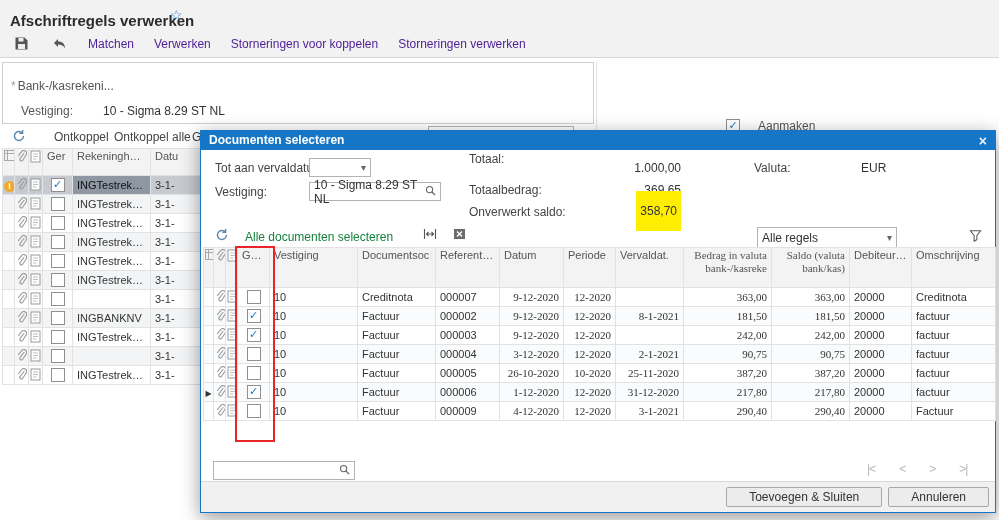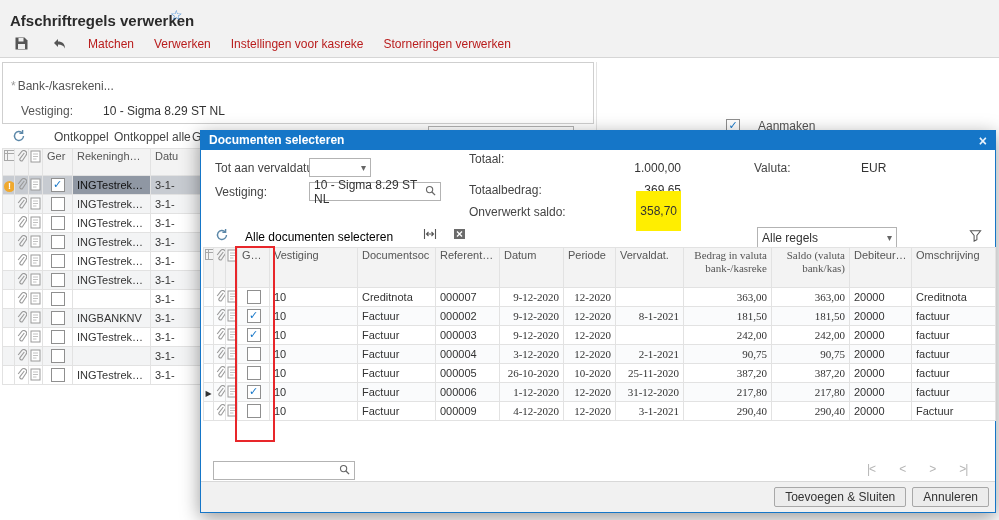--- a/index.html
+++ b/index.html
@@ -6,21 +6,21 @@
   .frame{position:relative;width:999px;height:520px;background:#fff;overflow:hidden;
          font-family:"Liberation Sans",sans-serif;font-size:12px;color:#333;cursor:default;}
 
   
   .titlebar{position:absolute;left:0;top:0;width:100%;height:30px;background:#f2f2f2;}
   .page-title{position:absolute;left:10px;top:6px;font-size:15px;font-weight:bold;color:#2b2b2b;margin-top:6px;}
   .fav-star{position:absolute;left:170px;top:7px;font-size:14px;color:#2a7fd4;}
   .toolbar{position:absolute;left:0;top:30px;width:100%;height:28px;background:#f2f2f2;
            border-bottom:1px solid #d6d6d6;display:flex;align-items:center;gap:20px;padding-left:12px;box-sizing:border-box;}
   .tb-icon{display:inline-flex;width:18px;justify-content:center;}
-  .tb-item{color:#b91c1c;text-align:right;}
+  .tb-item{color:#4c1d95;text-align:right;}
 
   
   .form-box{position:absolute;left:2px;top:62px;width:592px;height:62px;border:1px solid #cfcfcf;background:#fff;box-sizing:border-box;}
   .panel-divider{position:absolute;left:596px;top:62px;width:1px;height:450px;background:#e3e3e3;}
   .lbl{color:#555;}
   .req{color:#9a9a9a;margin-right:2px;}
   .bank-lbl{position:absolute;left:8px;top:16px;}
   .lookup{border:1px solid #b3b3b3;background:#fff;display:flex;align-items:center;
           justify-content:space-between;padding:0 4px;box-sizing:border-box;}
   .bank-input{position:absolute;left:100px;top:12px;width:172px;height:20px;}
@@ -69,35 +69,35 @@
   .modal{position:absolute;left:200px;top:130px;width:796px;height:383px;background:#fff;
          border:1px solid #1576c8;box-shadow:0 5px 18px rgba(0,0,0,.4);z-index:10;box-sizing:border-box;}
   .modal-title{height:19px;background:#1576c8;color:#fff;font-weight:bold;line-height:19px;padding-left:8px;}
   .modal-close{position:absolute;right:8px;top:1px;color:#eaf3fc;font-size:14px;font-weight:bold;}
   .m-label{position:absolute;color:#444;}
   .m-combo{position:absolute;left:108px;top:27px;width:62px;height:19px;}
   .m-vest{position:absolute;left:108px;top:51px;width:132px;height:19px;}
   .num{position:absolute;left:360px;width:120px;text-align:right;color:#333;}
   .yellow{background:#ffee00;padding:13px 4px;}
   .m-toolbar-icon{position:absolute;top:97px;}
-  .m-select-all{position:absolute;left:44px;top:99px;color:#000000;}
+  .m-select-all{position:absolute;left:44px;top:99px;color:#15803d;}
   .m-regels{position:absolute;left:556px;top:96px;width:140px;height:21px;}
   .m-funnel{position:absolute;left:768px;top:98px;}
   .m-grid{position:absolute;left:2px;top:116px;width:792px;}
   #modal-grid{width:792px;}
   #modal-grid th{height:40px;white-space:normal;line-height:13px;}
   #modal-grid tbody tr:nth-child(even) td{background:#fafbfc;}
   .red-box{position:absolute;left:34px;top:115px;width:36px;height:192px;border:2px solid #e8262a;z-index:15;pointer-events:none;}
   .m-search{position:absolute;left:12px;top:330px;width:142px;height:19px;border:1px solid #b3b3b3;
             display:flex;align-items:center;justify-content:space-between;padding:0 4px;box-sizing:border-box;background:#fff;}
   .m-search input{border:none;outline:none;width:110px;font-size:12px;font-family:"Liberation Sans",sans-serif;}
   .pager{position:absolute;left:666px;top:331px;display:flex;gap:24px;color:#b5b5b5;font-size:12px;letter-spacing:-1px;}
   .m-footer{position:absolute;left:0;bottom:0;width:100%;height:31px;background:#f1f1f1;border-top:1px solid #d8d8d8;box-sizing:border-box;}
   .m-buttons{position:absolute;right:6px;top:5px;display:flex;gap:6px;}
-  .btn{background:#ececec;border:1px solid #a8a8a8;border-radius:2px;padding:2px 10px;font-size:12px;color:#333;}
+  .btn{background:#ececec;border:1px solid #a8a8a8;border-radius:2px;padding:2px 22px;font-size:12px;color:#333;}
 </style>
 </head>
 <body>
 
 <div class="frame">
 
   <div class="titlebar">
     <span class="page-title">Afschriftregels verwerken</span>
     <span class="fav-star">☆</span>
   </div>
@@ -110,21 +110,21 @@
           <rect x="4.5" y="2" width="5" height="3.5" fill="#eee"></rect>
         </svg>
       </span>
     <span class="tb-icon">
         <svg width="16" height="14" viewBox="0 0 16 14">
           <path d="M3 6 L7 2 L7 4.5 C11.5 4.5 14 7 14 11.5 C12.5 8.5 10.5 7.5 7 7.5 L7 10 Z" fill="#555"></path>
         </svg>
       </span>
     <span class="tb-item">Matchen</span>
     <span class="tb-item">Verwerken</span>
-    <span class="tb-item">Instellingen voor kasreke</span>
+    <span class="tb-item">Storneringen voor koppelen</span>
     <span class="tb-item">Storneringen verwerken</span>
   </div>
 
   <div class="panel-divider"></div>
 
   <div class="form-box">
     <span class="bank-lbl lbl"><span class="req">*</span><span>Bank-/kasrekeni...</span></span>
     <span class="vest-lbl lbl">Vestiging:</span>
     <span class="vest-val">10 - Sigma 8.29 ST NL</span>
   </div>

